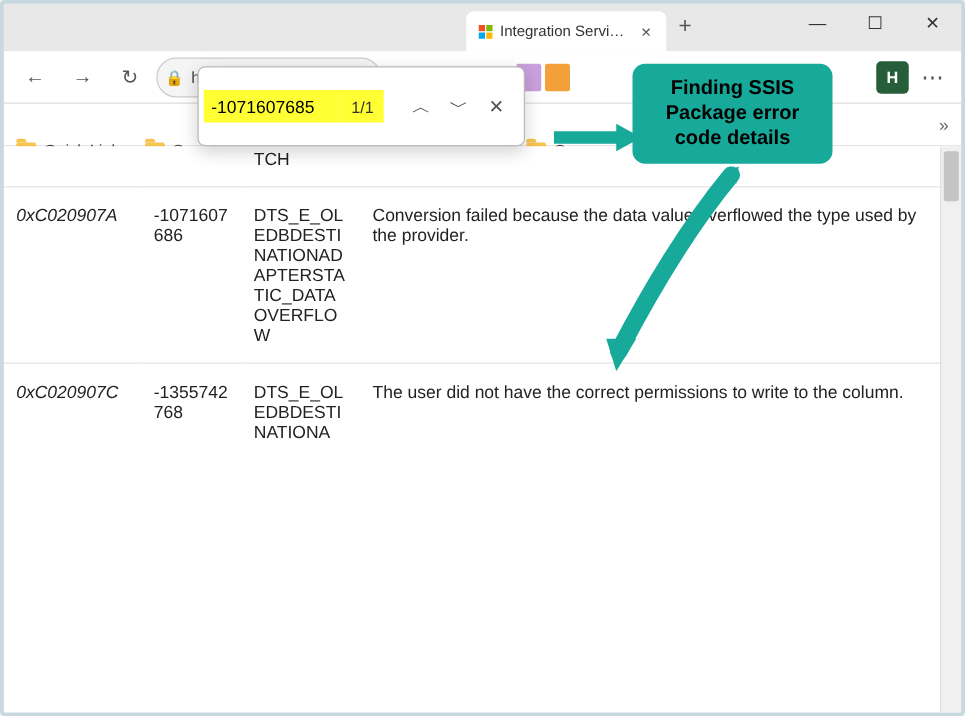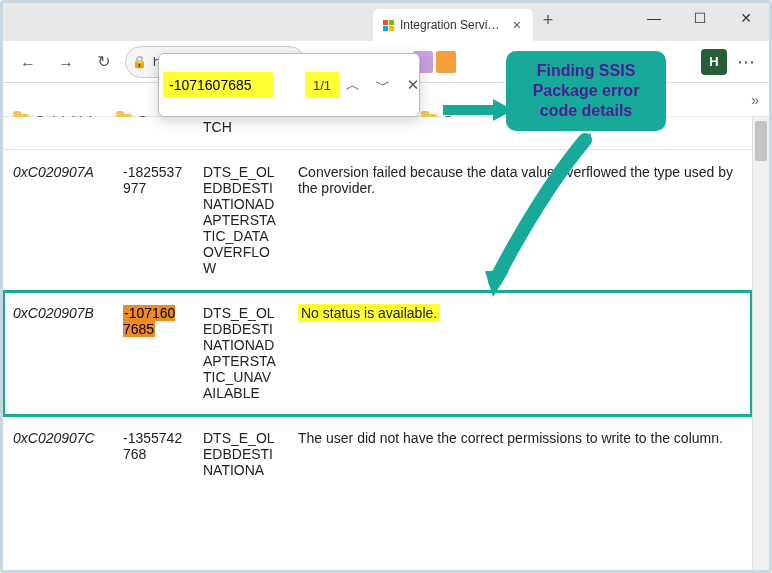--- a/index.html
+++ b/index.html
@@ -128,30 +128,30 @@
     padding:0 6px;
     width:110px;
     color:#000;
   }
   .find-count {
     background:#ffff33;
     font-size:13px;
     padding:4px 8px;
     color:#333;
     height:26px;
-    display:flex;align-items:center;margin-left:32px;
+    display:flex;align-items:center;
   }
   .find-nav { display:flex; gap:2px; margin-left:auto;}
   .find-nav span{ width:28px;height:28px;display:flex;align-items:center;justify-content:center;color:#555;font-size:15px;}
   
   .callout {
     position:absolute;
     top:48px; left:503px;
     background:#17a999;
-    color:#4c1d95;
+    color:#000000;
     font-weight:600;
     font-size:16px;
     text-align:center;
     padding:10px 14px;
     border-radius:10px;
     line-height:1.25;
     z-index:40;
     width:160px;
   }
   
@@ -293,29 +293,23 @@
     </colgroup>
     <tbody>
         <tr class="truncated-top">
       <td></td>
       <td></td>
       <td>TCH</td>
       <td></td>
     </tr>
     <tr>
       <td class="c-hex">0xC020907A</td>
-      <td>-1825537977</td>
+      <td>-1071607686</td>
       <td>DTS_E_OLEDBDESTINATIONADAPTERSTATIC_DATAOVERFLOW</td>
       <td>Conversion failed because the data value overflowed the type used by the provider.</td>
-    </tr>
-    <tr class="row-hl">
-      <td class="c-hex">0xC020907B</td>
-      <td><span class="hl-orange">-1071607685</span></td>
-      <td>DTS_E_OLEDBDESTINATIONADAPTERSTATIC_UNAVAILABLE</td>
-      <td><span class="hl-yellow">No status is available.</span></td>
     </tr>
     <tr>
       <td class="c-hex">0xC020907C</td>
       <td>-1355742768</td>
       <td>DTS_E_OLEDBDESTINATIONA</td>
       <td>The user did not have the correct permissions to write to the column.</td>
     </tr>
   </tbody>
     </table>
   <div class="vscroll">

